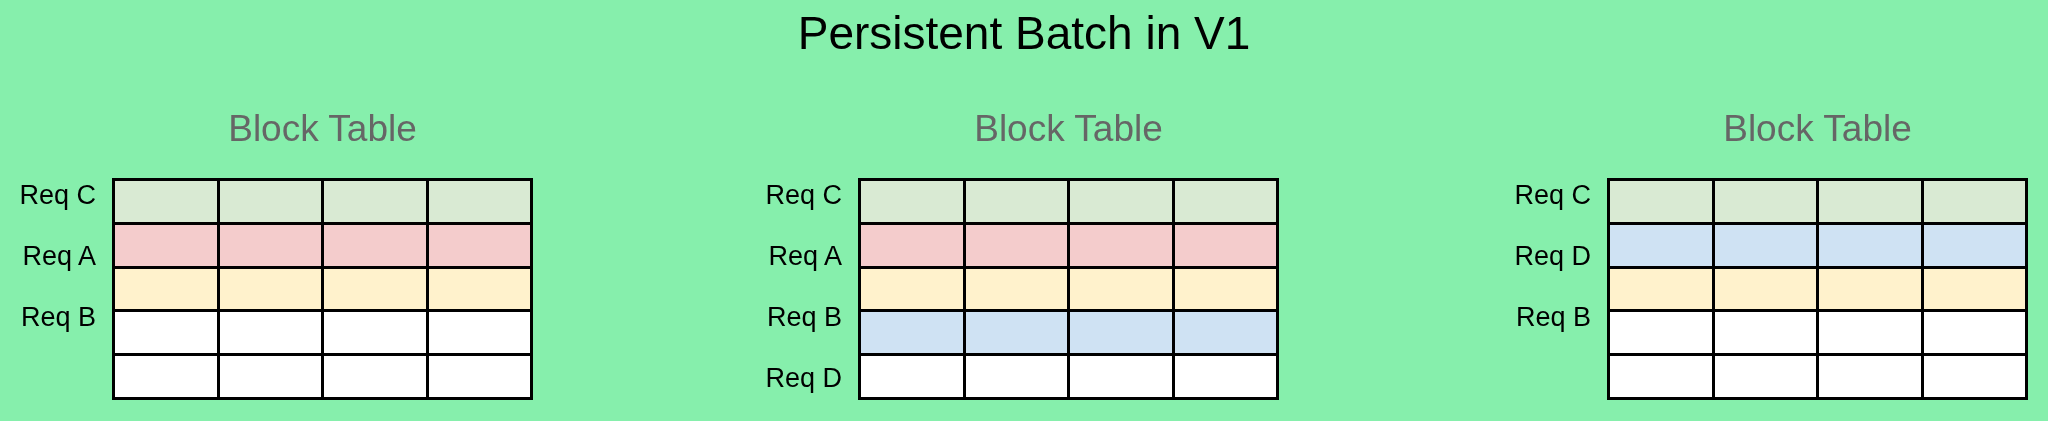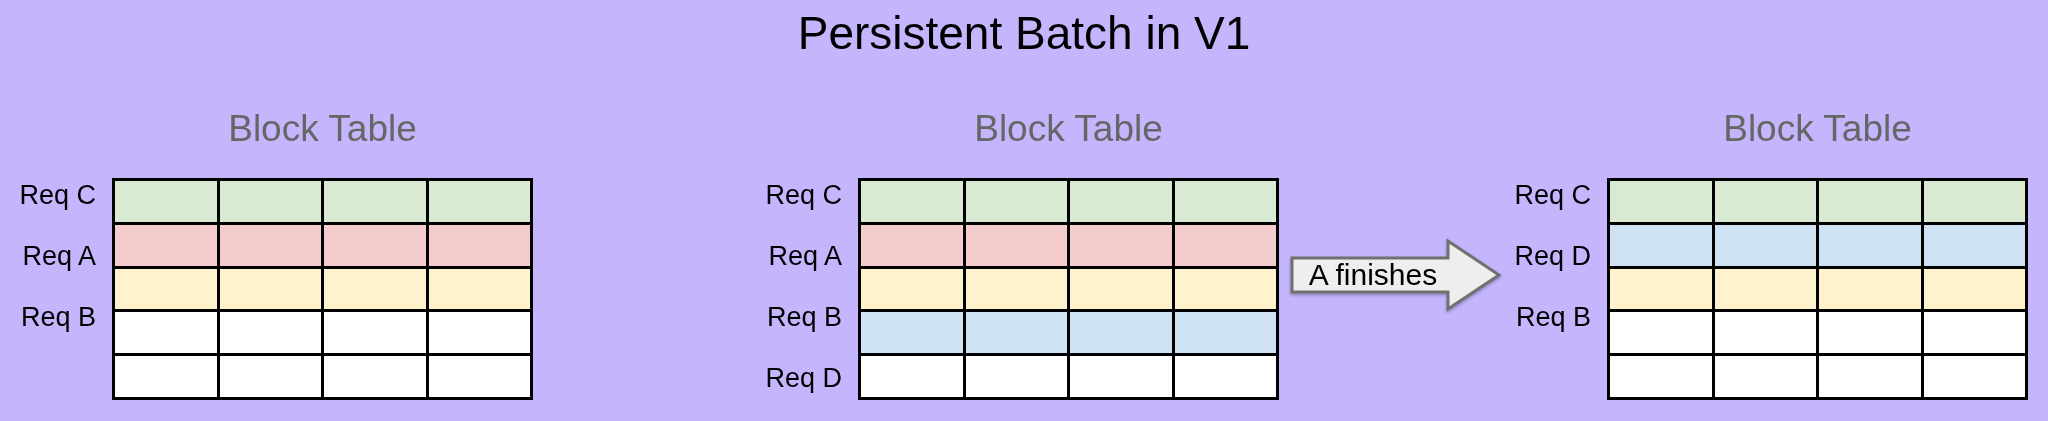--- a/index.html
+++ b/index.html
@@ -1,17 +1,17 @@
 <!DOCTYPE html>
 <html><head>
 <meta charset="utf-8">
 <style>
   html,body{margin:0;padding:0;background:#ffffff;}
   .canvas{
-    position:relative;width:2048px;height:421px;background:#c4b5fd;
+    position:relative;width:2048px;height:421px;background:#86efac;
     font-family:"Liberation Sans","DejaVu Sans",sans-serif;overflow:hidden;
   }
   .page-title{
     position:absolute;top:6px;left:0;width:100%;text-align:center;
     font-size:46px;color:#000000;letter-spacing:0;
   }
   .group{position:absolute;top:178px;width:421px;height:284px;}
   #group-0{left:112px}
   #group-1{left:858px}
   #group-2{left:1607px}
@@ -181,20 +181,14 @@
             <td style="background: rgb(255, 255, 255);"></td>
             <td style="background: rgb(255, 255, 255);"></td>
             <td style="background: rgb(255, 255, 255);"></td>
             <td style="background: rgb(255, 255, 255);"></td>
           </tr>
         </tbody>
       </table>
   </section>
 
 
-  <div class="arrow" id="arrow-1">
-    <svg width="212" height="74" viewBox="0 0 212 74">
-      <polygon points="2,20 158,20 158,3 209,37 158,71 158,54 2,54" stroke-width="3" stroke-linejoin="miter" fill="#eeeeee" stroke="#707070"></polygon>
-    </svg>
-    <div class="arrow-label">A finishes</div>
-  </div>
 
 </div>
 
 </body></html>

